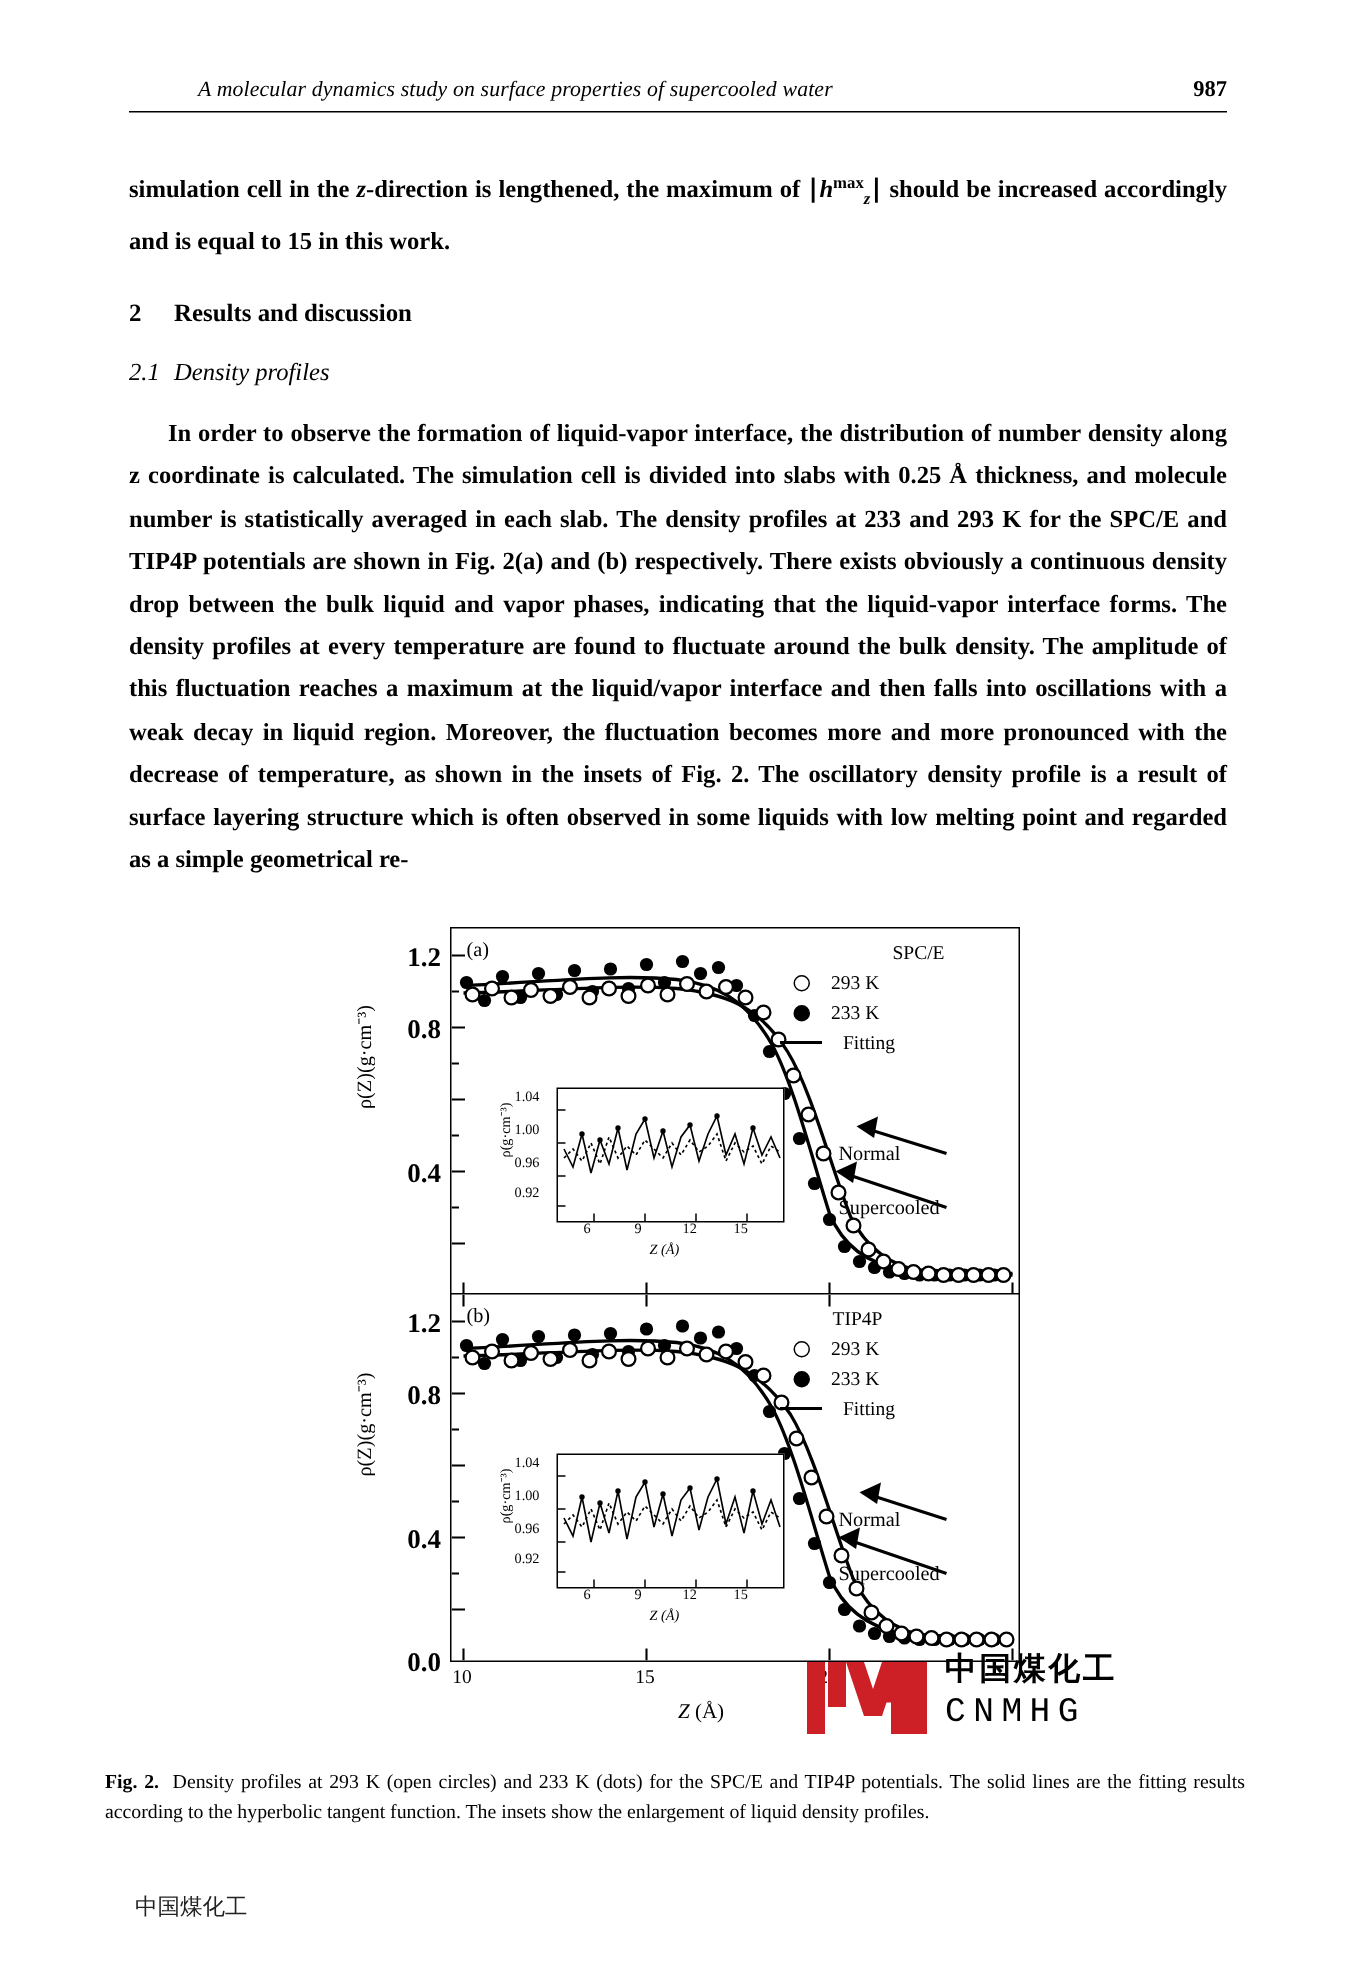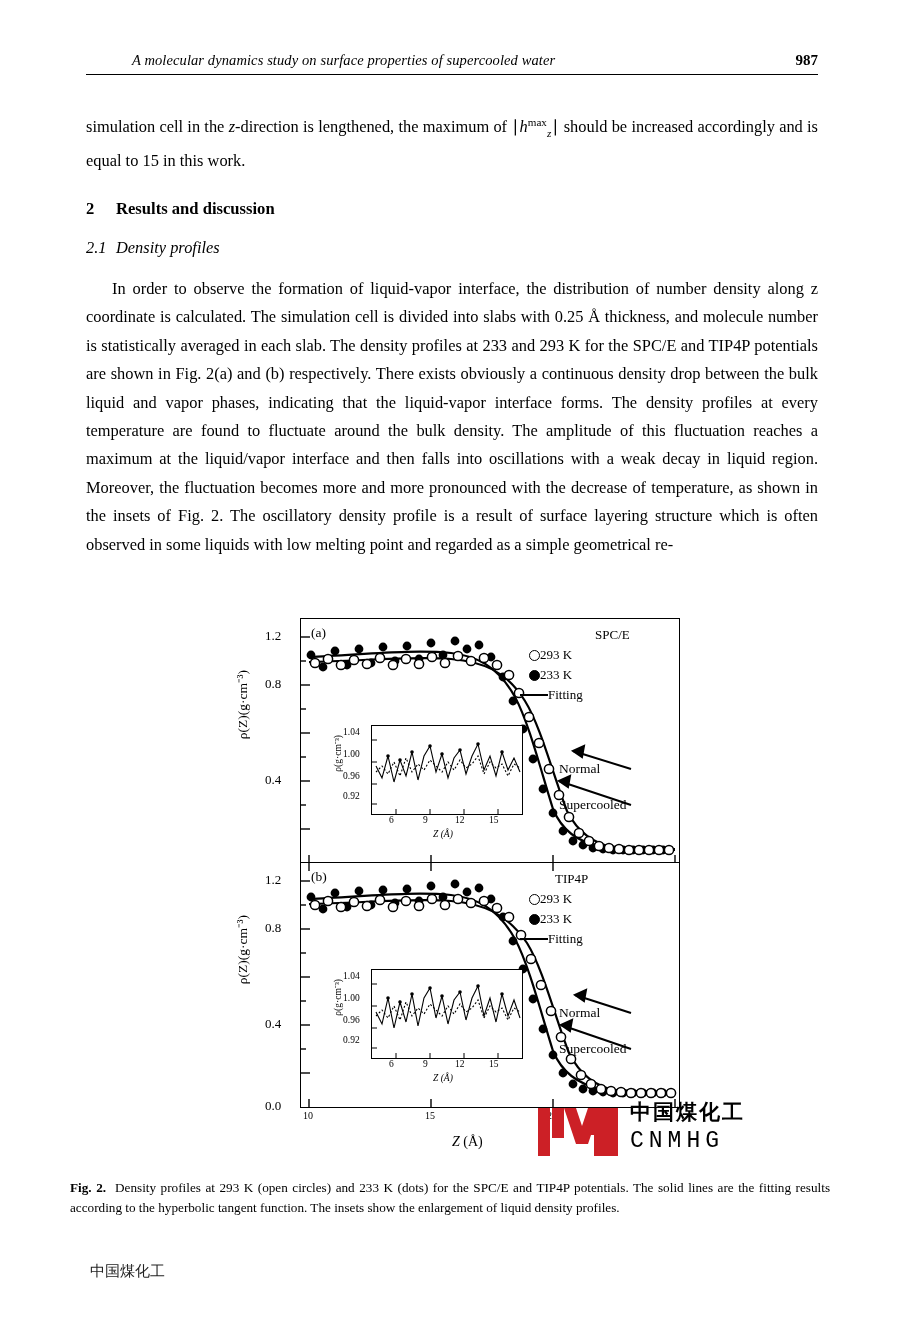--- a/index.html
+++ b/index.html
@@ -20,21 +20,21 @@
     margin-left:46px;
   }
   .runhead .pageno{font-size:15px;font-weight:bold;}
   .rule{
     position:absolute;left:86px;top:74px;width:732px;height:1px;background:#000;
   }
 
   
   .para{
     position:absolute;left:86px;width:732px;
-    font-size:16.4px;line-height:28.4px;text-align:justify;
+    font-size:16.4px;line-height:28.4px;text-align:justify;font-weight:bold;
   }
   .para.indent{text-indent:26px;}
   .h2{
     position:absolute;left:86px;font-weight:bold;font-size:16.6px;
   }
   .h2 .num{display:inline-block;width:30px;}
   .h3{
     position:absolute;left:86px;font-style:italic;font-size:16.4px;
   }
   .h3 .num{display:inline-block;width:30px;font-style:italic;}
@@ -46,25 +46,25 @@
   .figure{position:absolute;left:230px;top:610px;width:460px;height:545px;}
 
   .axisbox{position:absolute;border:1.6px solid #000;background:#fff;}
   .panelA{left:70px;top:8px;width:378px;height:244px;}
   .panelB{left:70px;top:252px;width:378px;height:244px;}
 
   .ylabel{
     position:absolute;writing-mode:vertical-rl;transform:rotate(180deg);
     font-size:13.5px;white-space:nowrap;
   }
-  .tick-lbl{position:absolute;font-size:13px;text-align:center;}
-  .xtick-lbl{position:absolute;font-size:10px;text-align:center;}
+  .tick-lbl{position:absolute;font-size:18px;text-align:right;font-weight:bold;}
+  .xtick-lbl{position:absolute;font-size:13px;text-align:center;}
   .panel-tag{position:absolute;font-size:13.5px;}
   .legend-title{position:absolute;font-size:13px;}
-  .legend-row{position:absolute;font-size:13px;display:flex;align-items:center;}
+  .legend-row{position:absolute;font-size:13px;display:flex;align-items:center;gap:14px;}
   .circ-open{width:9px;height:9px;border:1.4px solid #000;border-radius:50%;background:#fff;display:inline-block;}
   .circ-fill{width:9px;height:9px;border:1.4px solid #000;border-radius:50%;background:#000;display:inline-block;}
   .line-sym{width:28px;height:2px;background:#000;display:inline-block;}
   .ann{position:absolute;font-size:13.5px;}
   .xaxis-lbl{position:absolute;font-size:14px;}
 
   
   .inset{position:absolute;border:1.4px solid #000;background:#fff;}
   .inset-lbl{position:absolute;font-size:9.5px;}
   .inset-ylbl{

